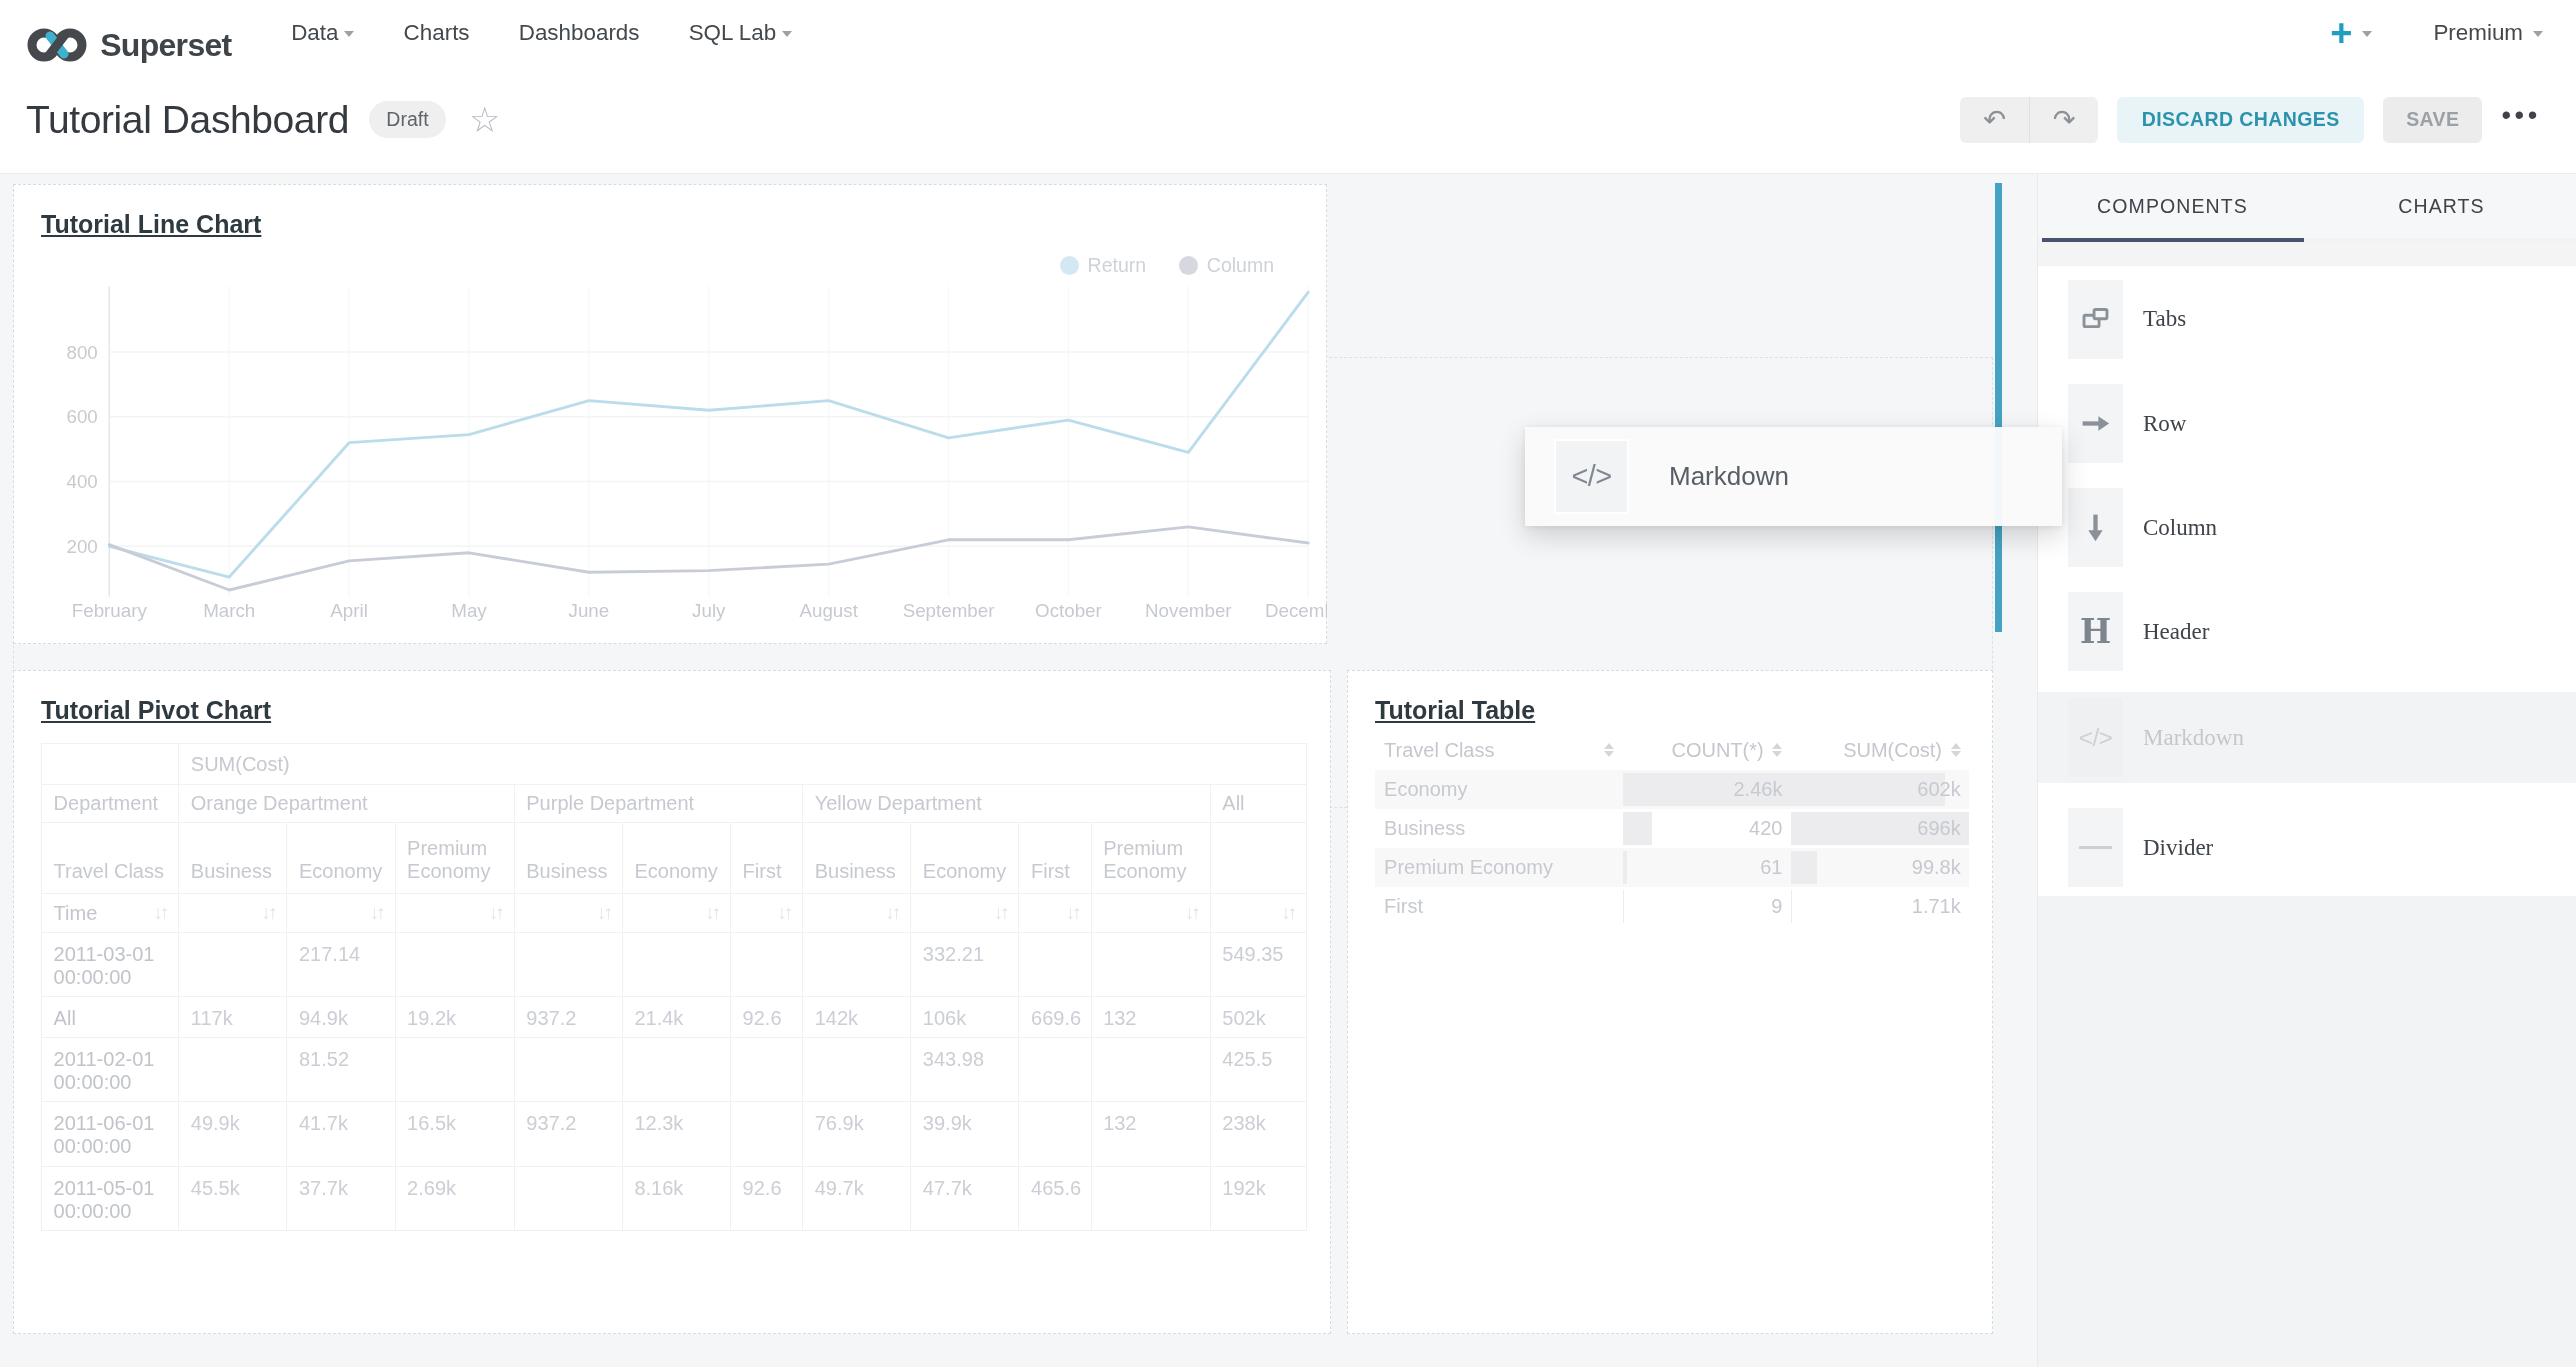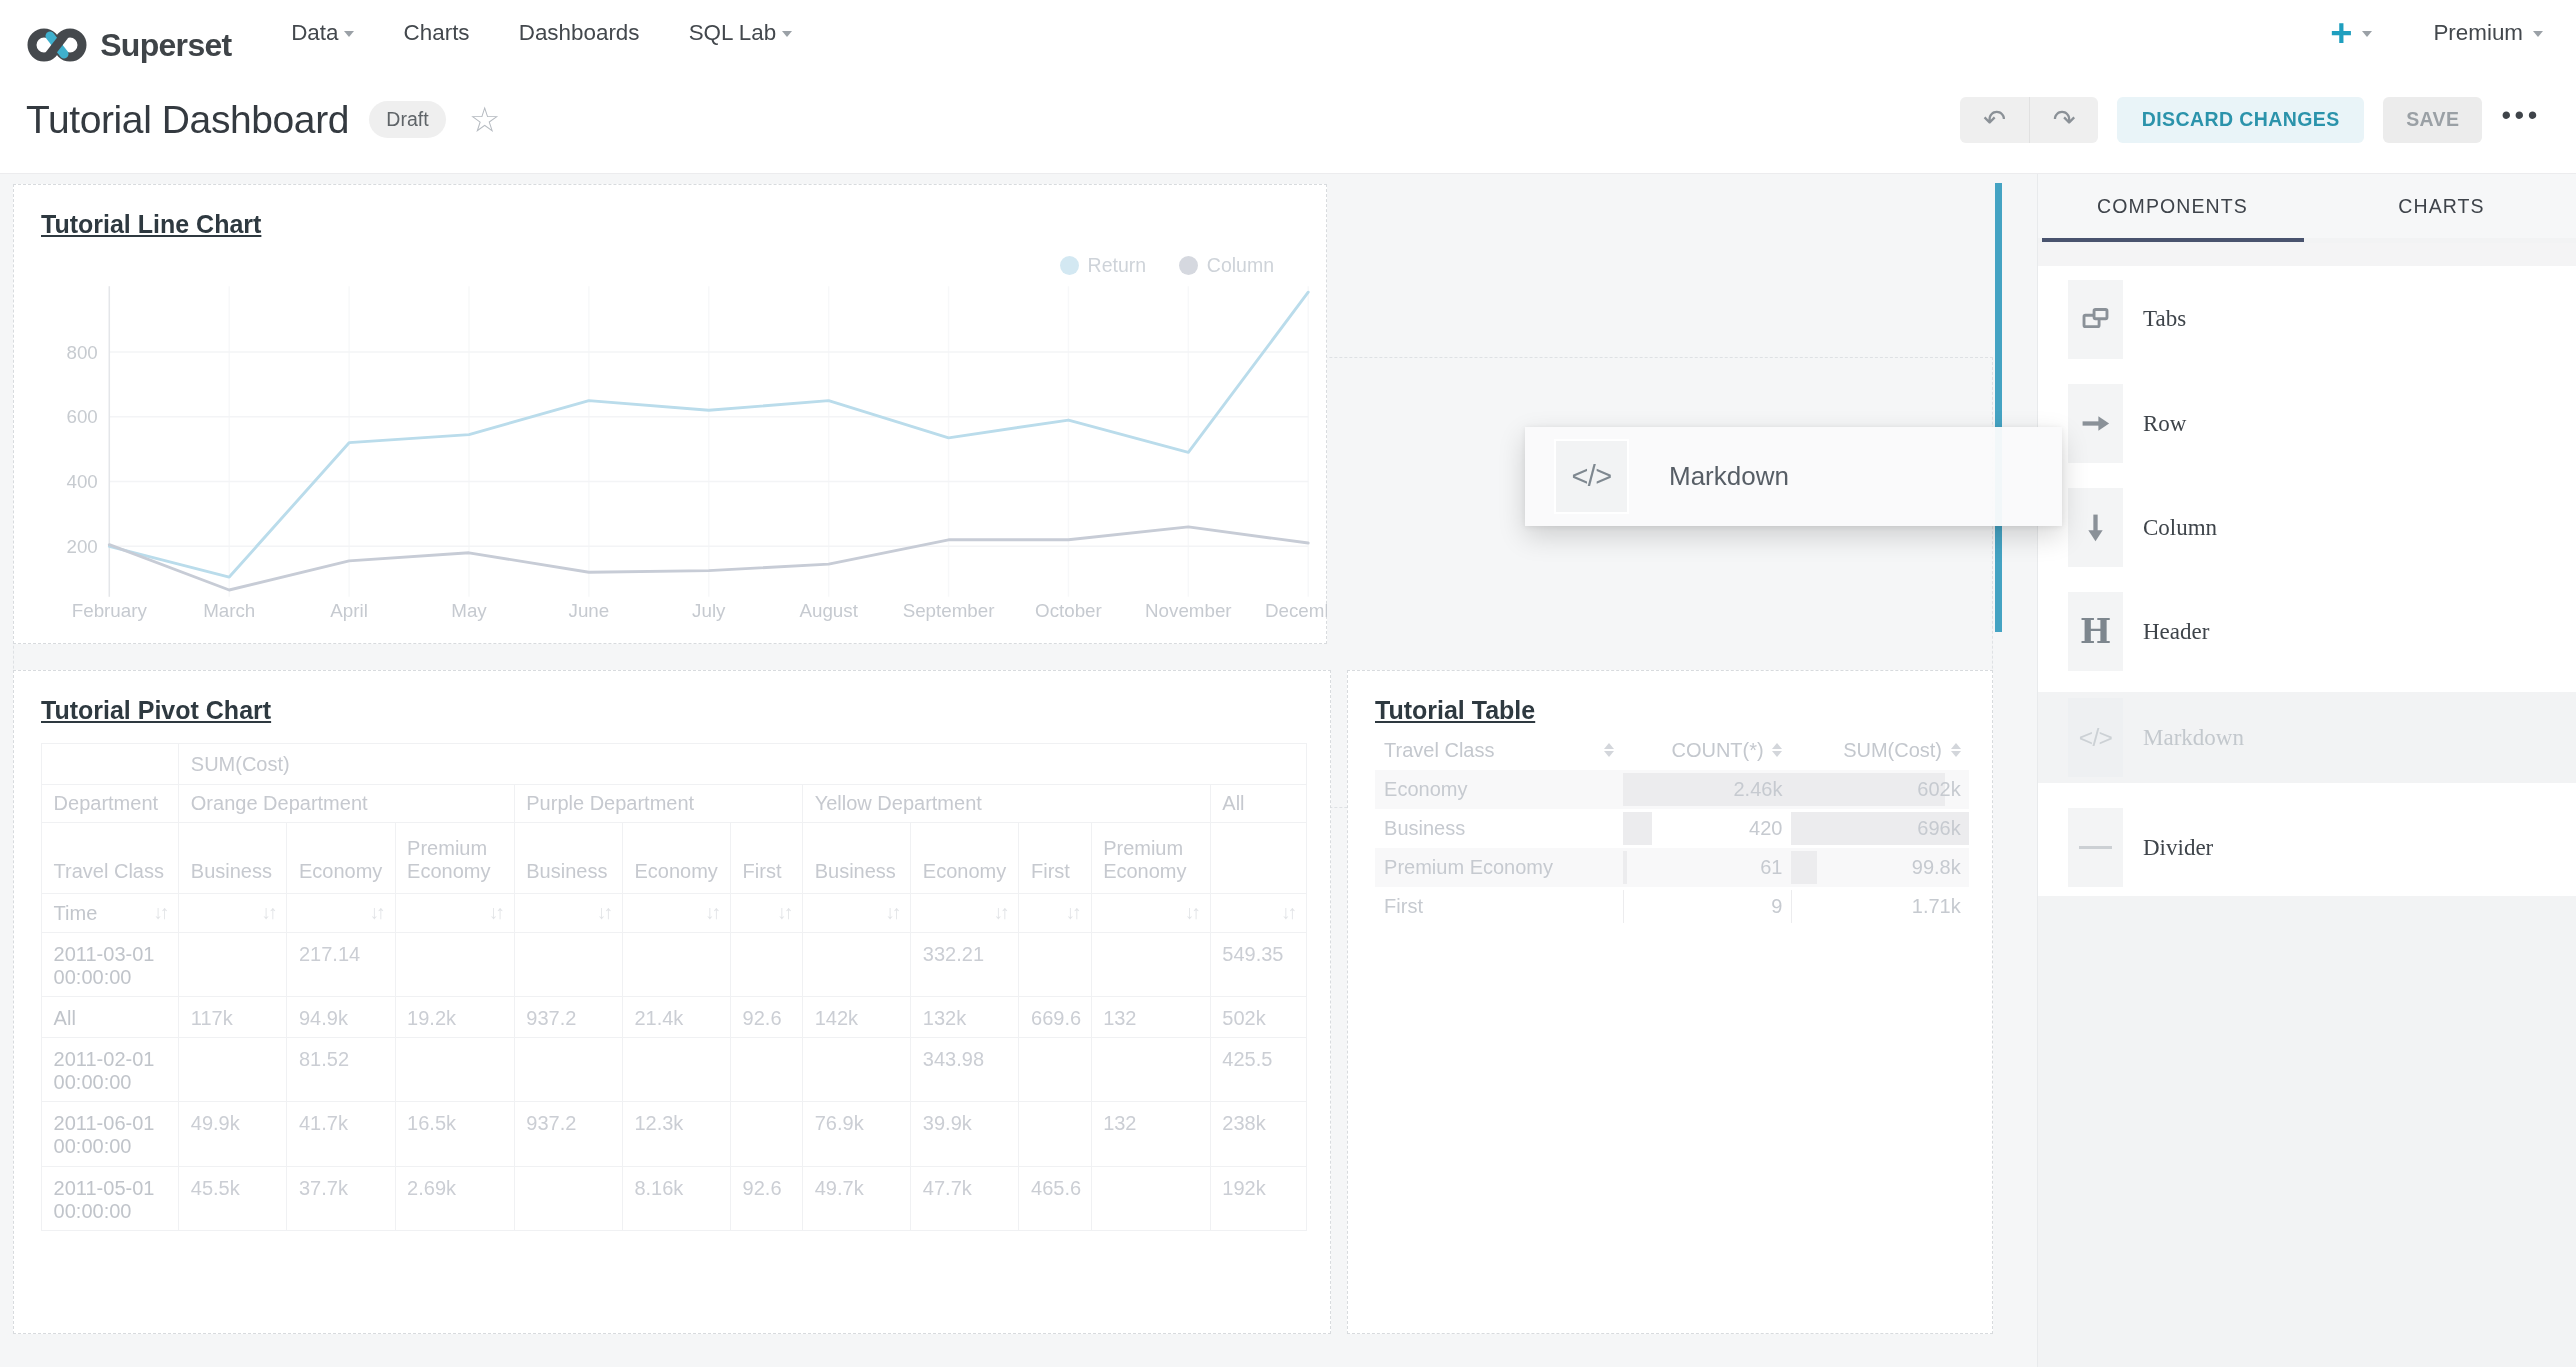--- a/index.html
+++ b/index.html
@@ -354,21 +354,21 @@
           </tr>
           <tr class="compact">
             <td class="rowhdr">All</td>
             <td>117k</td>
             <td>94.9k</td>
             <td>19.2k</td>
             <td>937.2</td>
             <td>21.4k</td>
             <td>92.6</td>
             <td>142k</td>
-            <td>132k</td>
+            <td>106k</td>
             <td>669.6</td>
             <td>132</td>
             <td>502k</td>
           </tr>
           <tr class="">
             <td class="rowhdr">2011-02-01 00:00:00</td>
             <td></td>
             <td>81.52</td>
             <td></td>
             <td></td>

